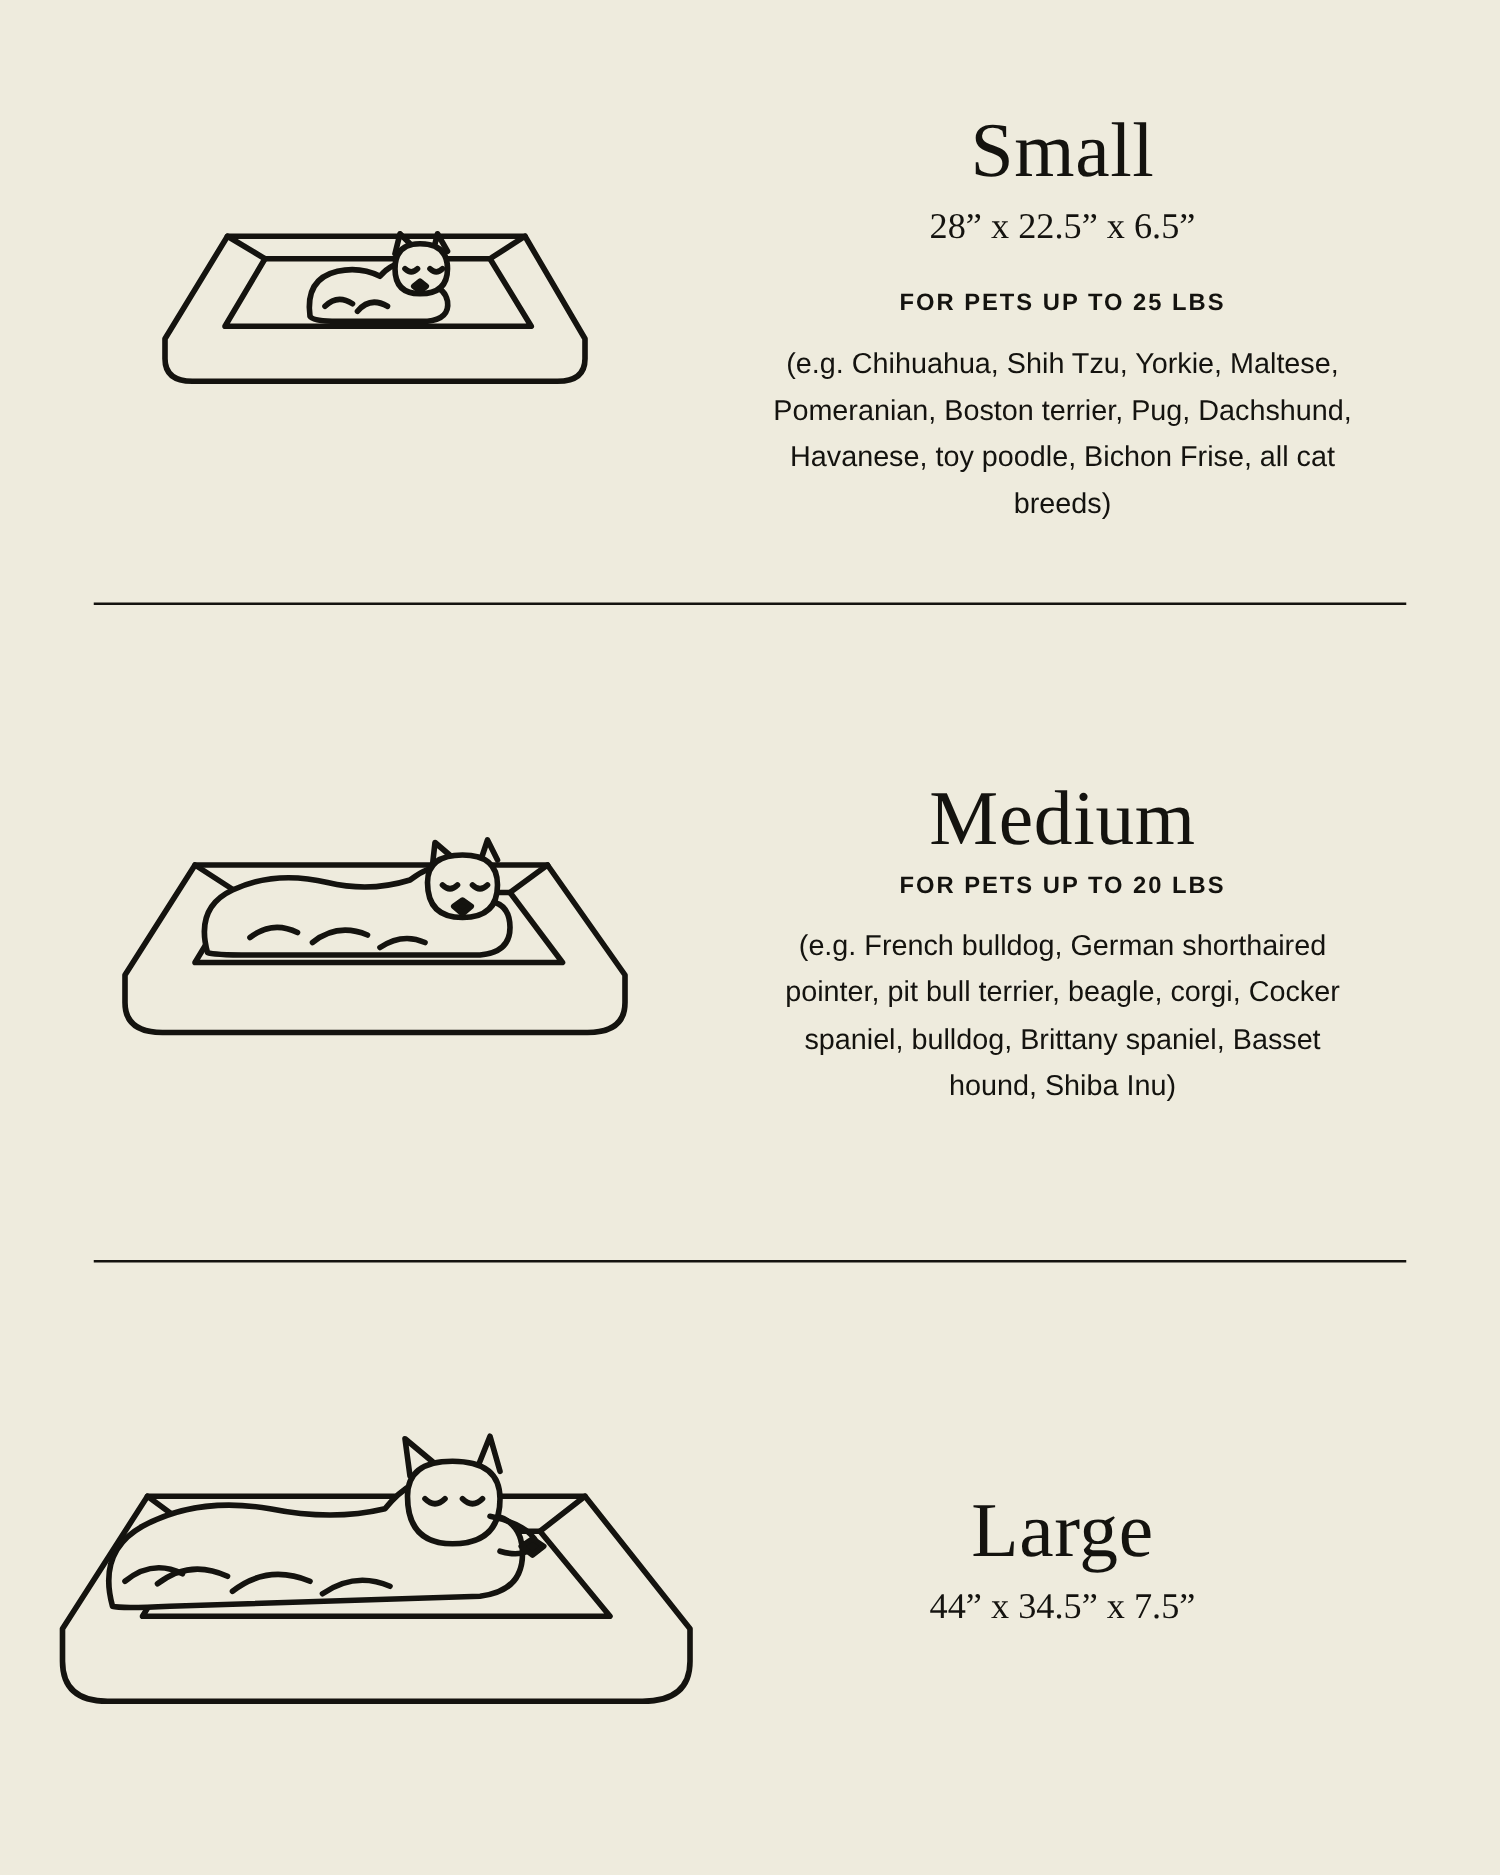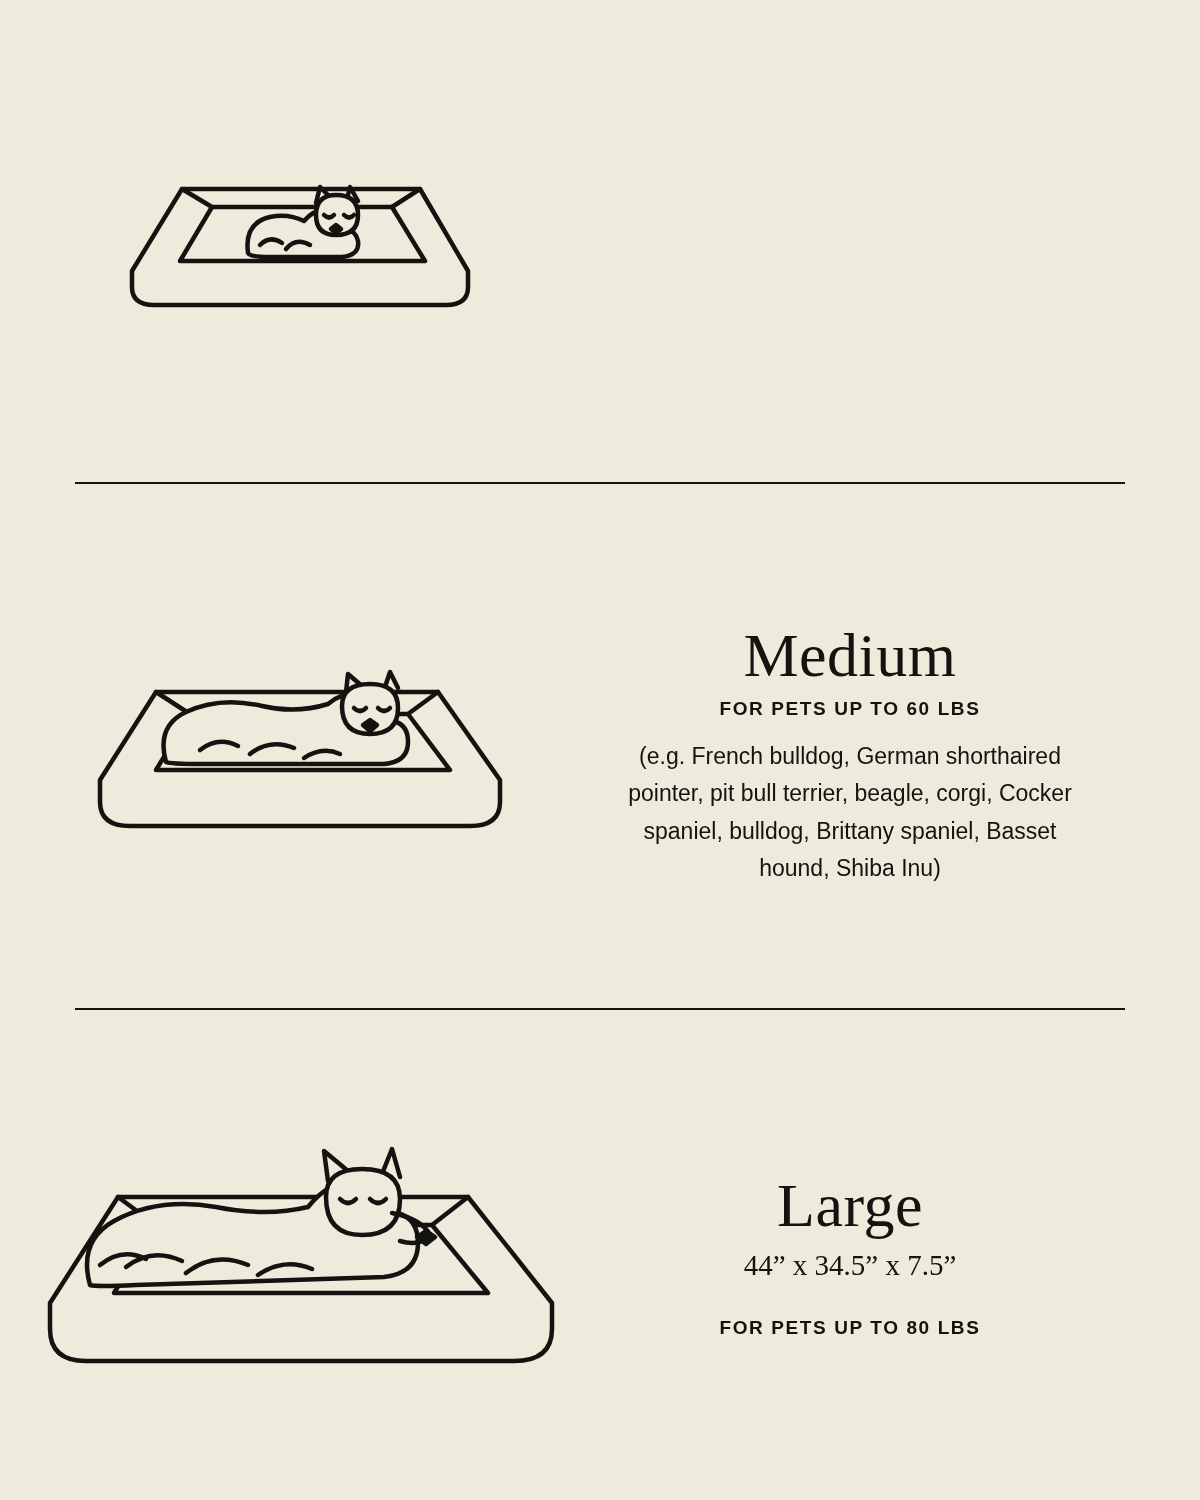--- a/index.html
+++ b/index.html
@@ -112,20 +112,26 @@
           <path d="M204 70 q5 5 10 0" fill="none"></path>
           <path d="M224 70 q5 5 10 0" fill="none"></path>
 
           <path d="M216 80 l5 4 -5 4 -5 -4 z" fill="#14130f"></path>
 
           <path d="M140 100 q10 -10 22 -2" fill="none"></path>
           <path d="M166 104 q10 -12 24 -4" fill="none"></path>
         </g>
       </svg>
     </div>
+    <div class="text-col">
+      <h2 class="size-title">Small</h2>
+      <p class="size-dims">28” x 22.5” x 6.5”</p>
+      <p class="size-weight">FOR PETS UP TO 25 LBS</p>
+      <p class="size-breeds">(e.g. Chihuahua, Shih Tzu, Yorkie, Maltese, Pomeranian, Boston terrier, Pug, Dachshund, Havanese, toy poodle, Bichon Frise, all cat breeds)</p>
+    </div>
   </div>
 
   <div class="divider" id="divider-1"></div>
 
   <div class="size-section" id="section-medium">
     <div class="illus-col">
       <svg class="bed-svg" width="420" height="250" viewBox="0 0 420 250" fill="none">
         <g stroke="#14130f" stroke-width="4.5" stroke-linejoin="round" stroke-linecap="round" fill="#eeebdd">
 
           <path d="M10 150 L66 62 L348 62 L410 150 L410 172 Q410 196 380 196 L40 196 Q10 196 10 172 Z"></path>
@@ -142,21 +148,21 @@
           <path d="M280 90 l7 5 -7 6 -7 -6 z" fill="#14130f"></path>
 
           <path d="M110 120 q18 -14 38 -4" fill="none"></path>
           <path d="M160 124 q20 -16 44 -6" fill="none"></path>
           <path d="M214 128 q18 -12 36 -4" fill="none"></path>
         </g>
       </svg>
     </div>
     <div class="text-col">
       <h2 class="size-title">Medium</h2>
-      <p class="size-weight">FOR PETS UP TO 60 LBS</p>
+      <p class="size-weight">FOR PETS UP TO 20 LBS</p>
       <p class="size-breeds">(e.g. French bulldog, German shorthaired pointer, pit bull terrier, beagle, corgi, Cocker spaniel, bulldog, Brittany spaniel, Basset hound, Shiba Inu)</p>
     </div>
   </div>
 
   <div class="divider" id="divider-2"></div>
 
   <div class="size-section" id="section-large">
     <div class="illus-col">
       <svg class="bed-svg" width="520" height="300" viewBox="0 0 520 300" fill="none">
         <g stroke="#14130f" stroke-width="4.5" stroke-linejoin="round" stroke-linecap="round" fill="#eeebdd">
@@ -180,17 +186,16 @@
           <path d="M86 152 q26 -20 56 -6" fill="none"></path>
           <path d="M146 158 q28 -22 62 -8" fill="none"></path>
           <path d="M218 160 q26 -18 54 -6" fill="none"></path>
           <path d="M60 150 q22 -18 46 -6" fill="none"></path>
         </g>
       </svg>
     </div>
     <div class="text-col">
       <h2 class="size-title">Large</h2>
       <p class="size-dims">44” x 34.5” x 7.5”</p>
-      <p class="size-weight">FOR PETS UP TO 80 LBS</p>
     </div>
   </div>
 
 </div>
 
 </body></html>

